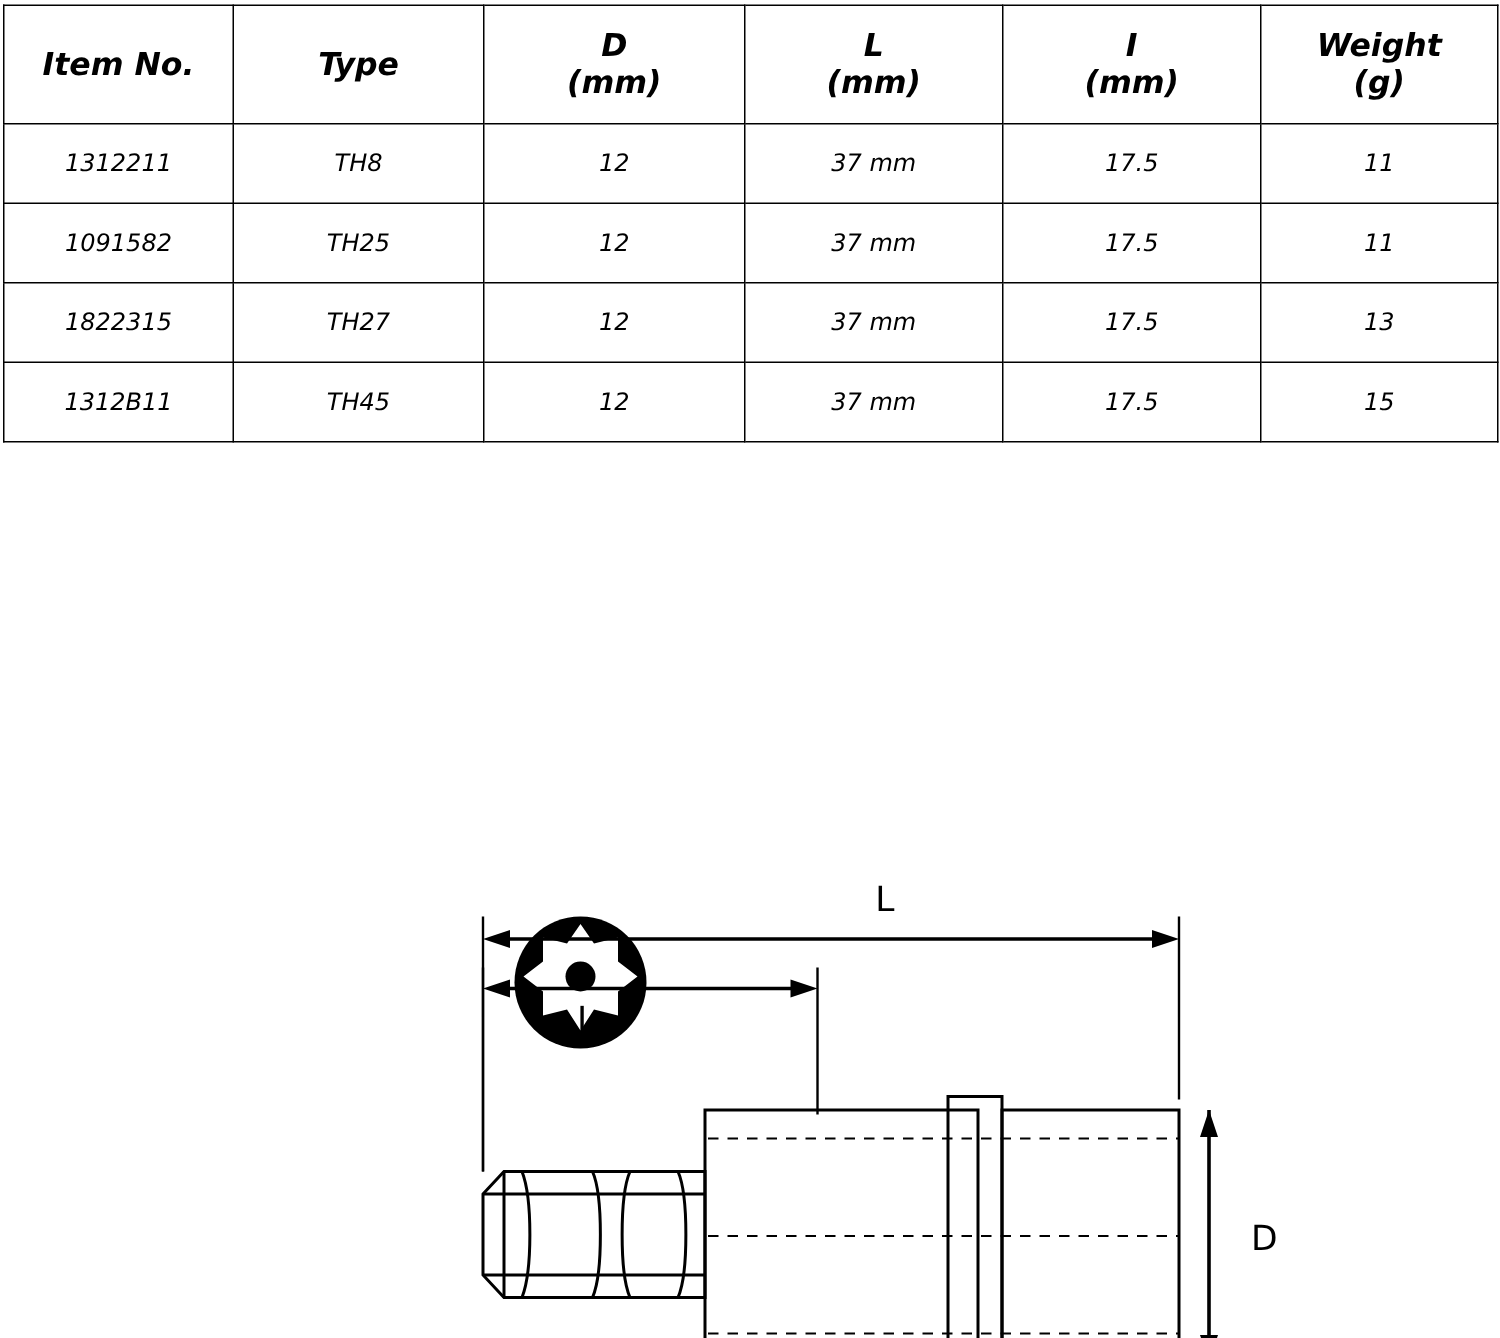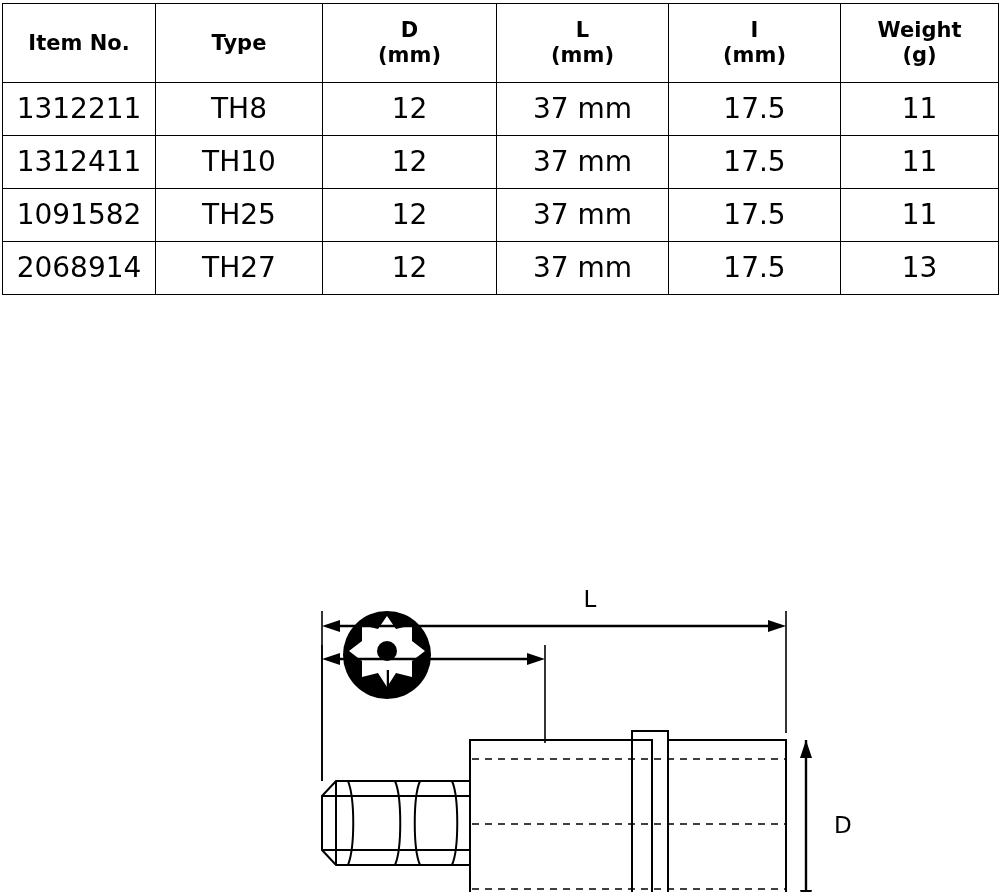--- a/index.html
+++ b/index.html
@@ -18,26 +18,27 @@
     position: relative;
     width: 1000px;
     height: 892px;
   }
   
   .spec-table {
     border-collapse: collapse;
     width: 964px;
     margin: 3px 0 0 2px;
     table-layout: fixed;
+    font-style: italic;
   }
   .spec-table td, .spec-table th {
     border: 1px solid #000000;
     text-align: center;
     vertical-align: middle;
-    font-size: 28px;
+    font-size: 16px;
     font-weight: normal;
     padding: 0;
     height: 52px;
     line-height: 1.18;
   }
   .spec-table thead th {
     font-weight: bold;
     font-size: 21px;
     height: 78px;
   }
@@ -113,42 +114,42 @@
     <tbody>
       <tr>
         <td>1312211</td>
         <td>TH8</td>
         <td>12</td>
         <td>37 mm</td>
         <td>17.5</td>
         <td>11</td>
       </tr>
       <tr>
-        <td>1312411</td>
-        <td>TH10</td>
-        <td>12</td>
-        <td>37 mm</td>
-        <td>17.5</td>
-        <td>11</td>
-      </tr>
-      <tr>
         <td>1091582</td>
         <td>TH25</td>
         <td>12</td>
         <td>37 mm</td>
         <td>17.5</td>
         <td>11</td>
       </tr>
       <tr>
-        <td>2068914</td>
+        <td>1822315</td>
         <td>TH27</td>
         <td>12</td>
         <td>37 mm</td>
         <td>17.5</td>
         <td>13</td>
+      </tr>
+      <tr>
+        <td>1312B11</td>
+        <td>TH45</td>
+        <td>12</td>
+        <td>37 mm</td>
+        <td>17.5</td>
+        <td>15</td>
       </tr>
     </tbody>
   </table>
 
   <div class="drawing">
     <svg width="1000" height="312" viewBox="0 0 1000 312" xmlns="http://www.w3.org/2000/svg">
 
       <g>
         <circle cx="387" cy="72" r="44" fill="#000000"></circle>
 

